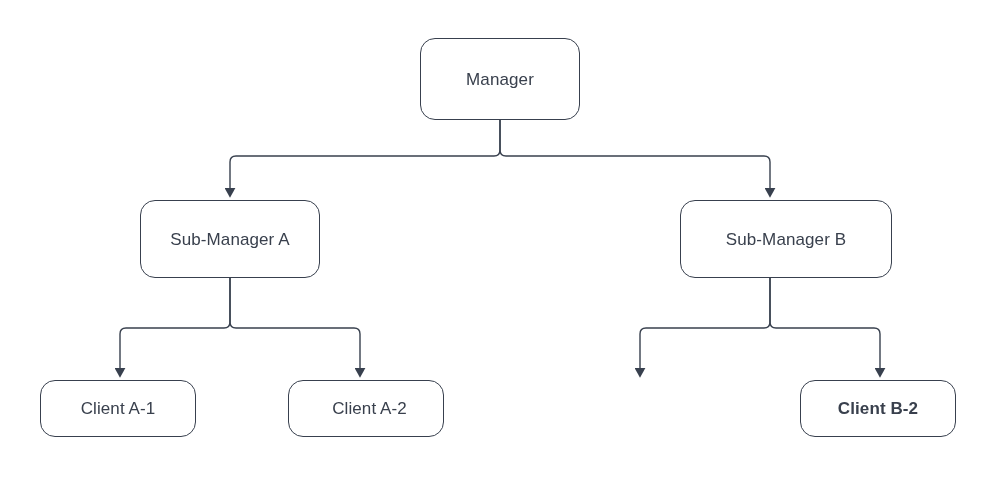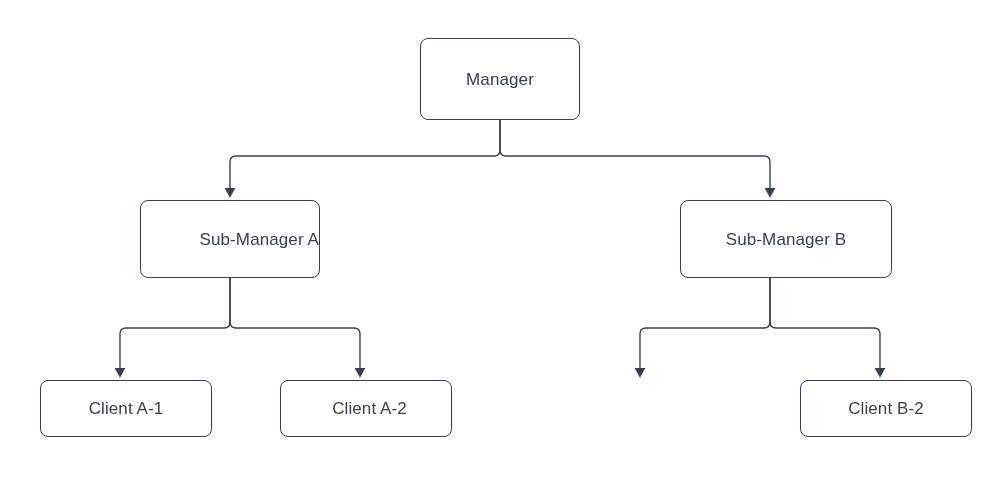--- a/index.html
+++ b/index.html
@@ -23,39 +23,39 @@
     left: 0;
     top: 0;
     width: 1000px;
     height: 480px;
   }
   .node {
     position: absolute;
     box-sizing: border-box;
     background: #ffffff;
     border: 1.4px solid #38404e;
-    border-radius: 8px;
+    border-radius: 15px;
     display: flex;
     align-items: center;
     justify-content: center;
     color: #39404d;
     font-size: 17px;
     line-height: 1;
     letter-spacing: 0.1px;
     white-space: nowrap;
     z-index: 2;
   }
   .node-root  { left: 420px; top: 38px;  width: 160px; height: 82px; }
-  .node-mid-a { left: 140px; top: 200px; width: 180px; height: 78px; justify-content: flex-end; }
+  .node-mid-a { left: 140px; top: 200px; width: 180px; height: 78px; }
   .node-mid-b { left: 680px; top: 200px; width: 212px; height: 78px; }
-  .node-leaf  { top: 380px; width: 172px; height: 57px; }
+  .node-leaf  { top: 380px; width: 156px; height: 57px; }
   .leaf-a1 { left: 40px;  }
-  .leaf-a2 { left: 280px; padding-left: 7px; }
+  .leaf-a2 { left: 288px; padding-left: 7px; }
   .leaf-b1 { left: 560px; }
-  .leaf-b2 { left: 800px; }
+  .leaf-b2 { left: 800px; font-weight: bold; }
 </style>
 </head>
 <body>
 
 <div id="diagram-canvas">
 
   <svg id="connector-layer" viewBox="0 0 1000 480" width="1000" height="480" aria-hidden="true">
     <defs>
       <marker id="arrowhead" markerWidth="10" markerHeight="11" refX="1.2" refY="5.5" orient="auto" markerUnits="userSpaceOnUse">
         <path d="M0,0 L10,5.5 L0,11 Z" fill="#38404e"></path>

